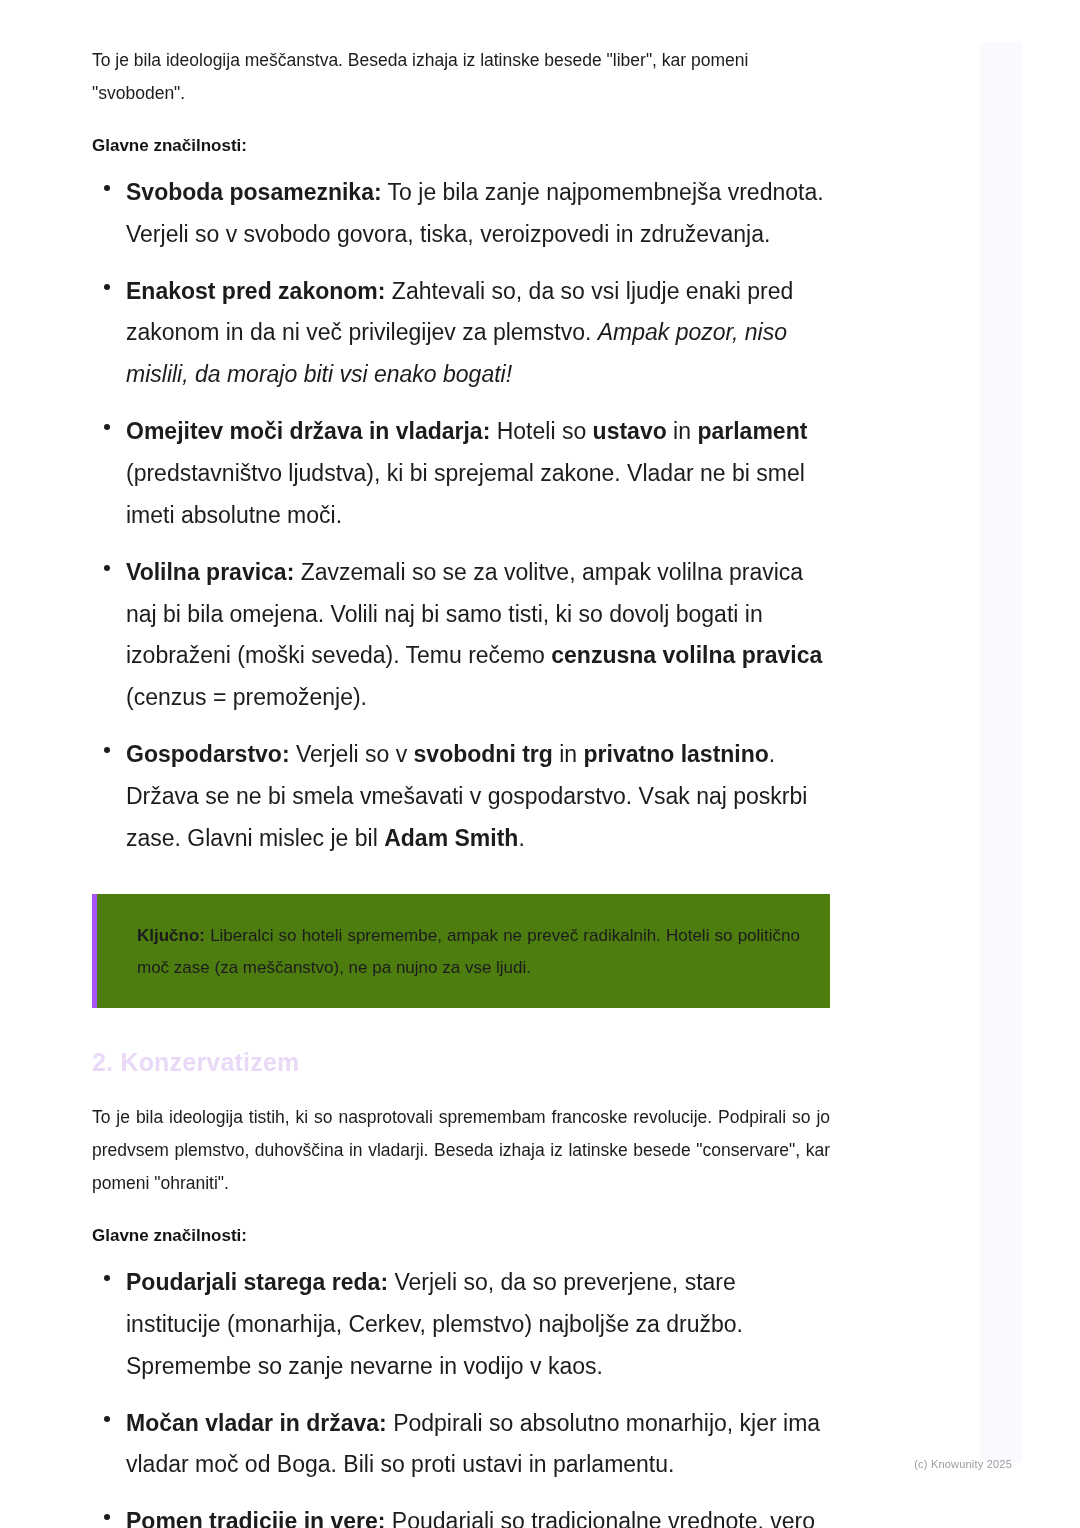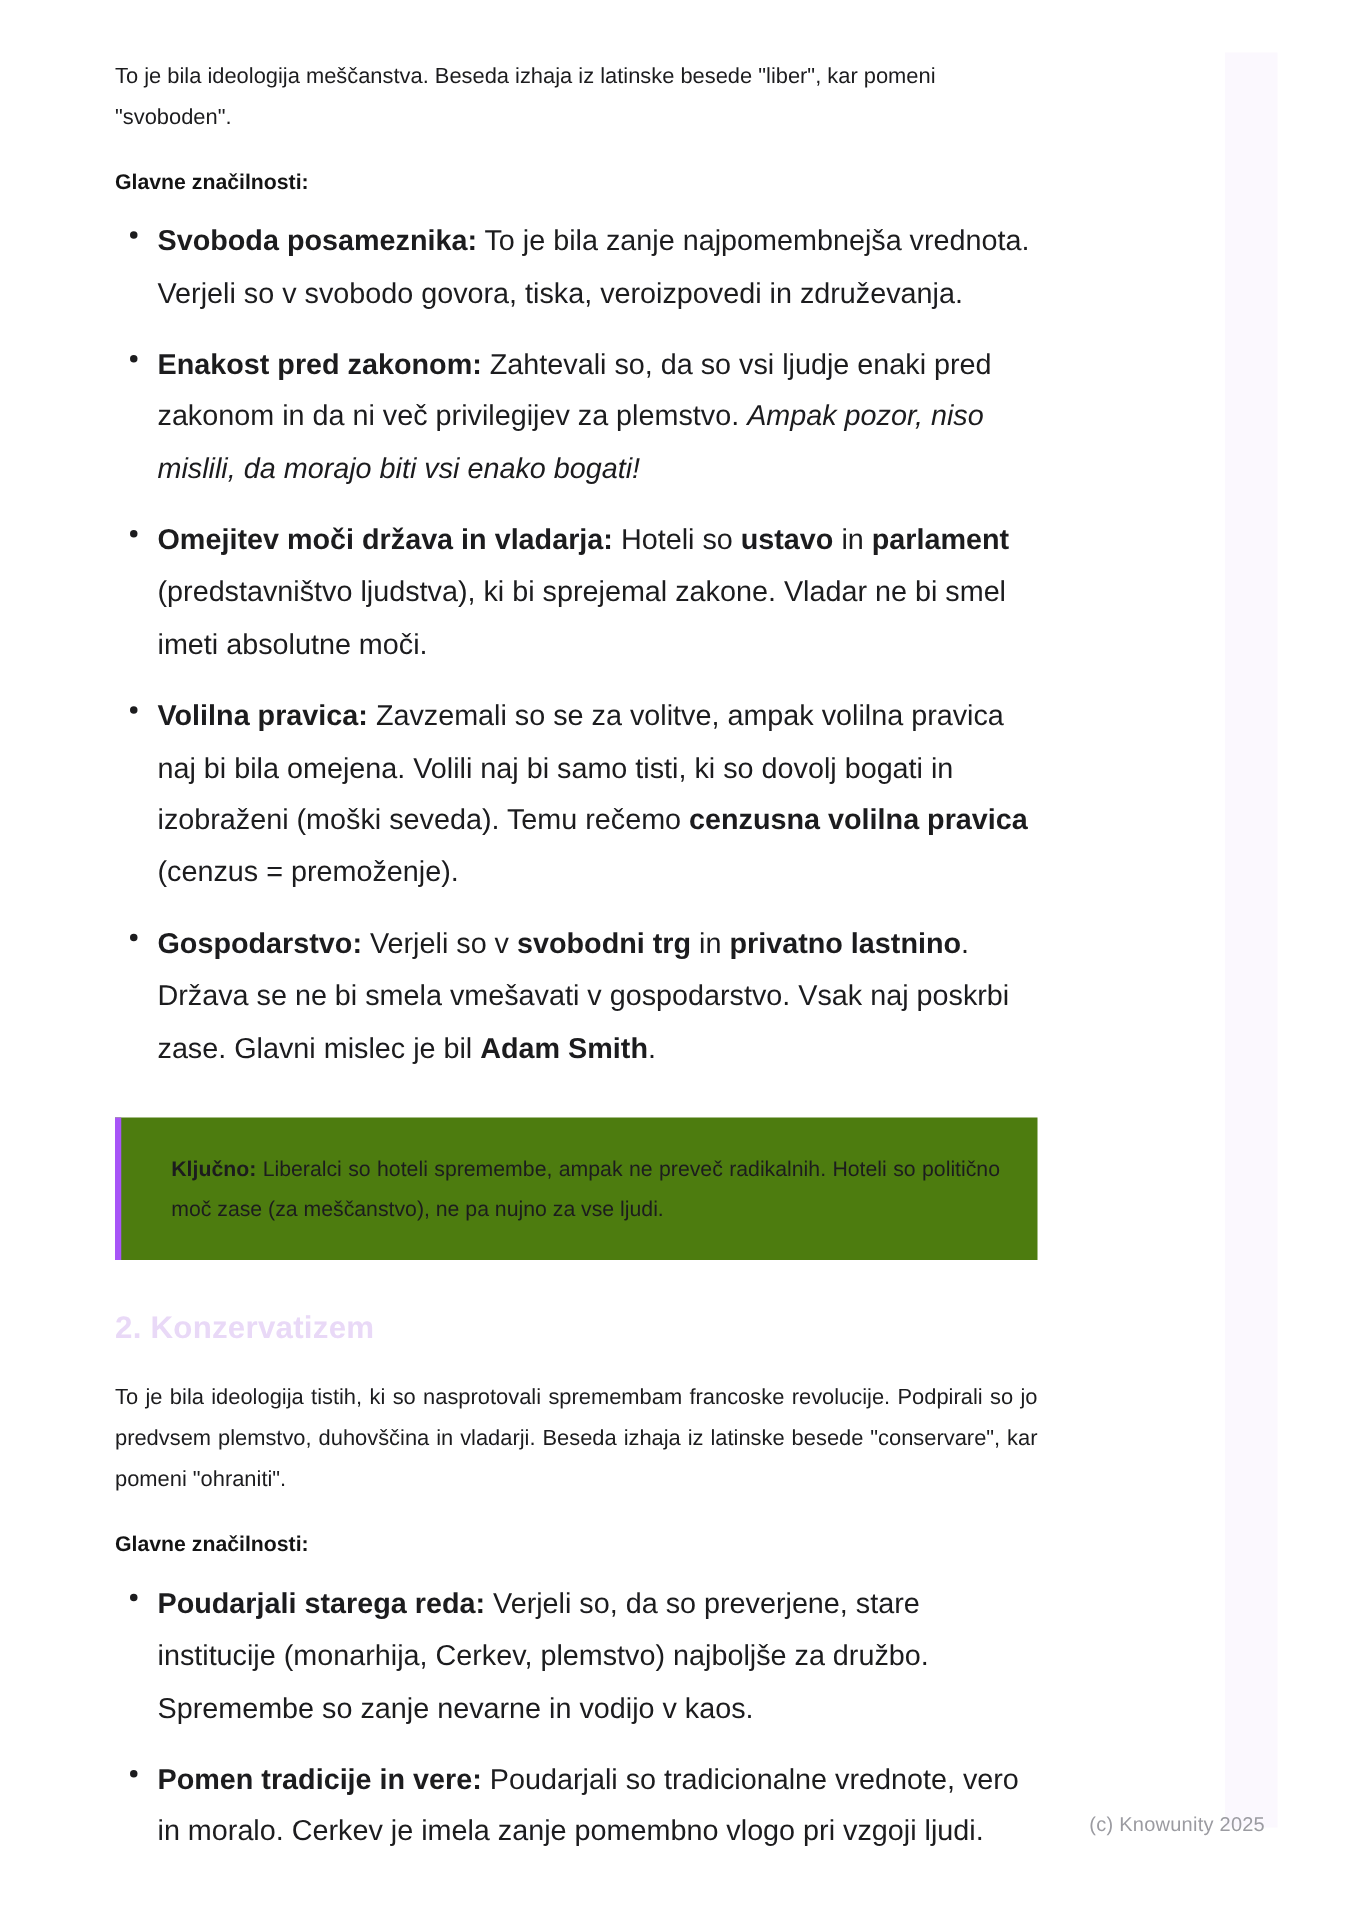--- a/index.html
+++ b/index.html
@@ -102,21 +102,21 @@
     font-weight: bold;
     color: #e9d9f7;
     margin: 0 0 24px 0;
     letter-spacing: 0.2px;
   }
 
   .footer {
     position: absolute;
     right: 68px;
     bottom: 58px;
-    font-size: 16px;
+    font-size: 11px;
     color: #9b9ba1;
     letter-spacing: 0.2px;
   }
 </style>
 </head>
 <body>
 
 <div class="page">
 
   <div class="side-band"></div>
@@ -153,20 +153,23 @@
 
     <p class="para justify">To je bila ideologija tistih, ki so nasprotovali spremembam francoske revolucije. Podpirali so jo predvsem plemstvo, duhovščina in vladarji. Beseda izhaja iz latinske besede "conservare", kar pomeni "ohraniti".</p>
 
     <p class="subhead">Glavne značilnosti:</p>
 
     <ul class="bullets">
       <li>
         <b>Poudarjali starega reda:</b><span> Verjeli so, da so preverjene, stare institucije (monarhija, Cerkev, plemstvo) najboljše za družbo. Spremembe so zanje nevarne in vodijo v kaos.</span>
       </li>
       <li>
+        <b>Močan vladar in država:</b><span> Podpirali so absolutno monarhijo, kjer ima vladar moč od Boga. Bili so proti ustavi in parlamentu.</span>
+      </li>
+      <li>
         <b>Pomen tradicije in vere:</b><span> Poudarjali so tradicionalne vrednote, vero in moralo. Cerkev je imela zanje pomembno vlogo pri vzgoji ljudi.</span>
       </li>
     </ul>
 
   </div>
 
   <div class="footer">(c) Knowunity 2025</div>
 
 </div>
 

